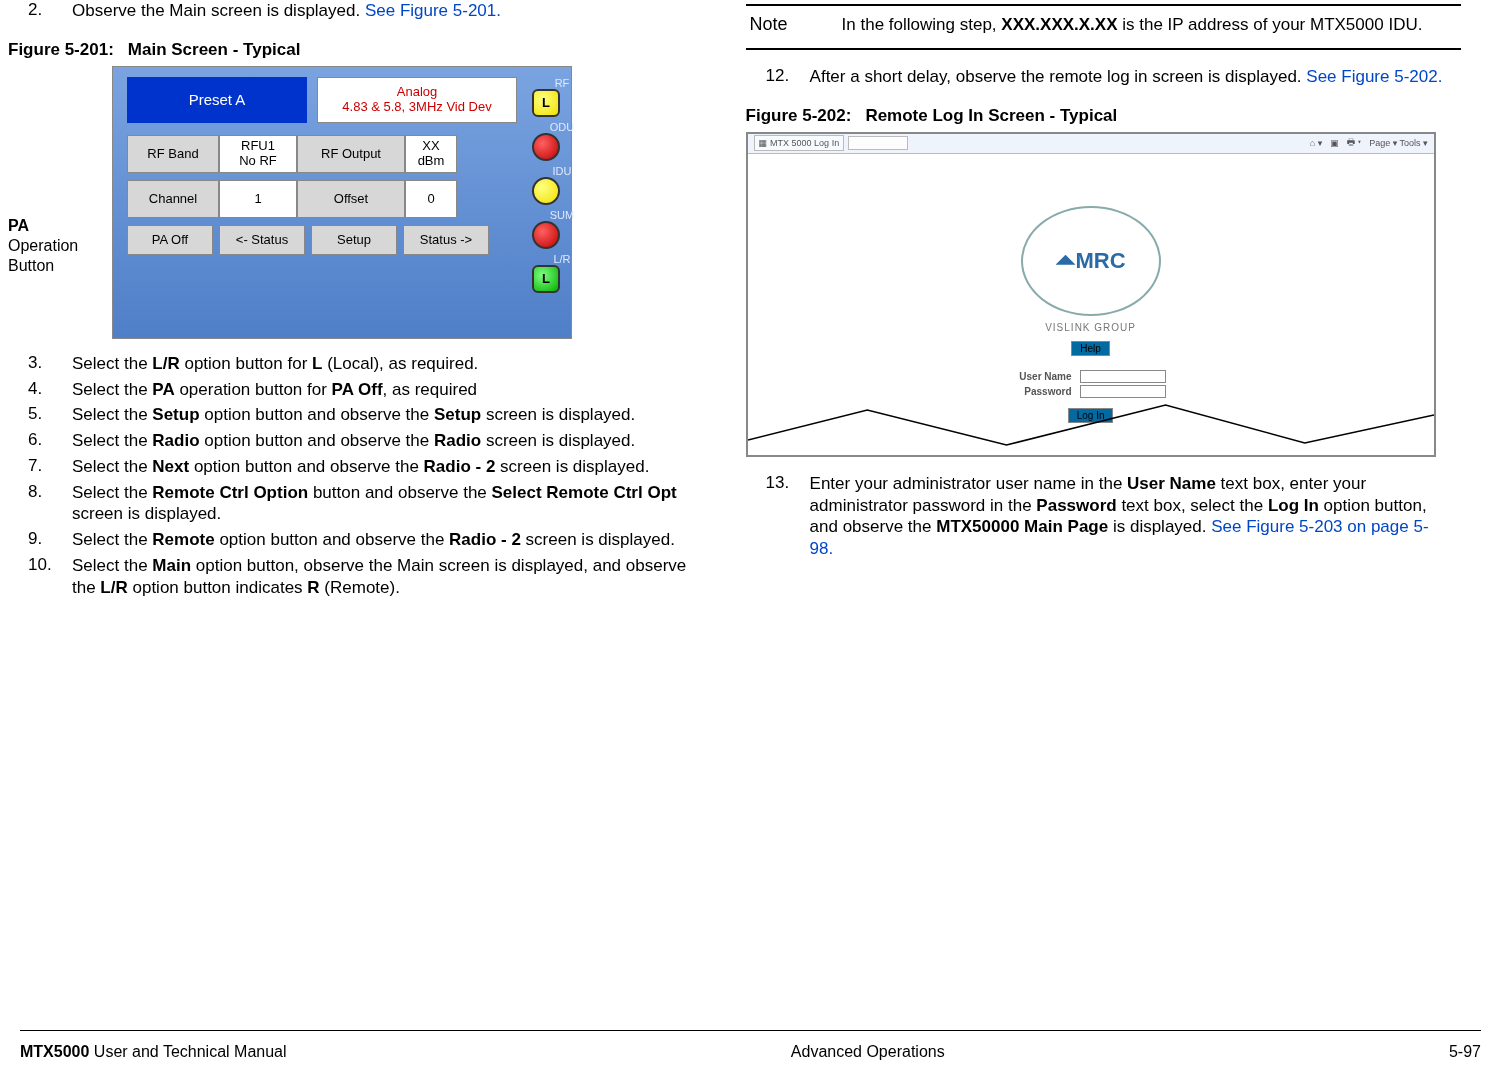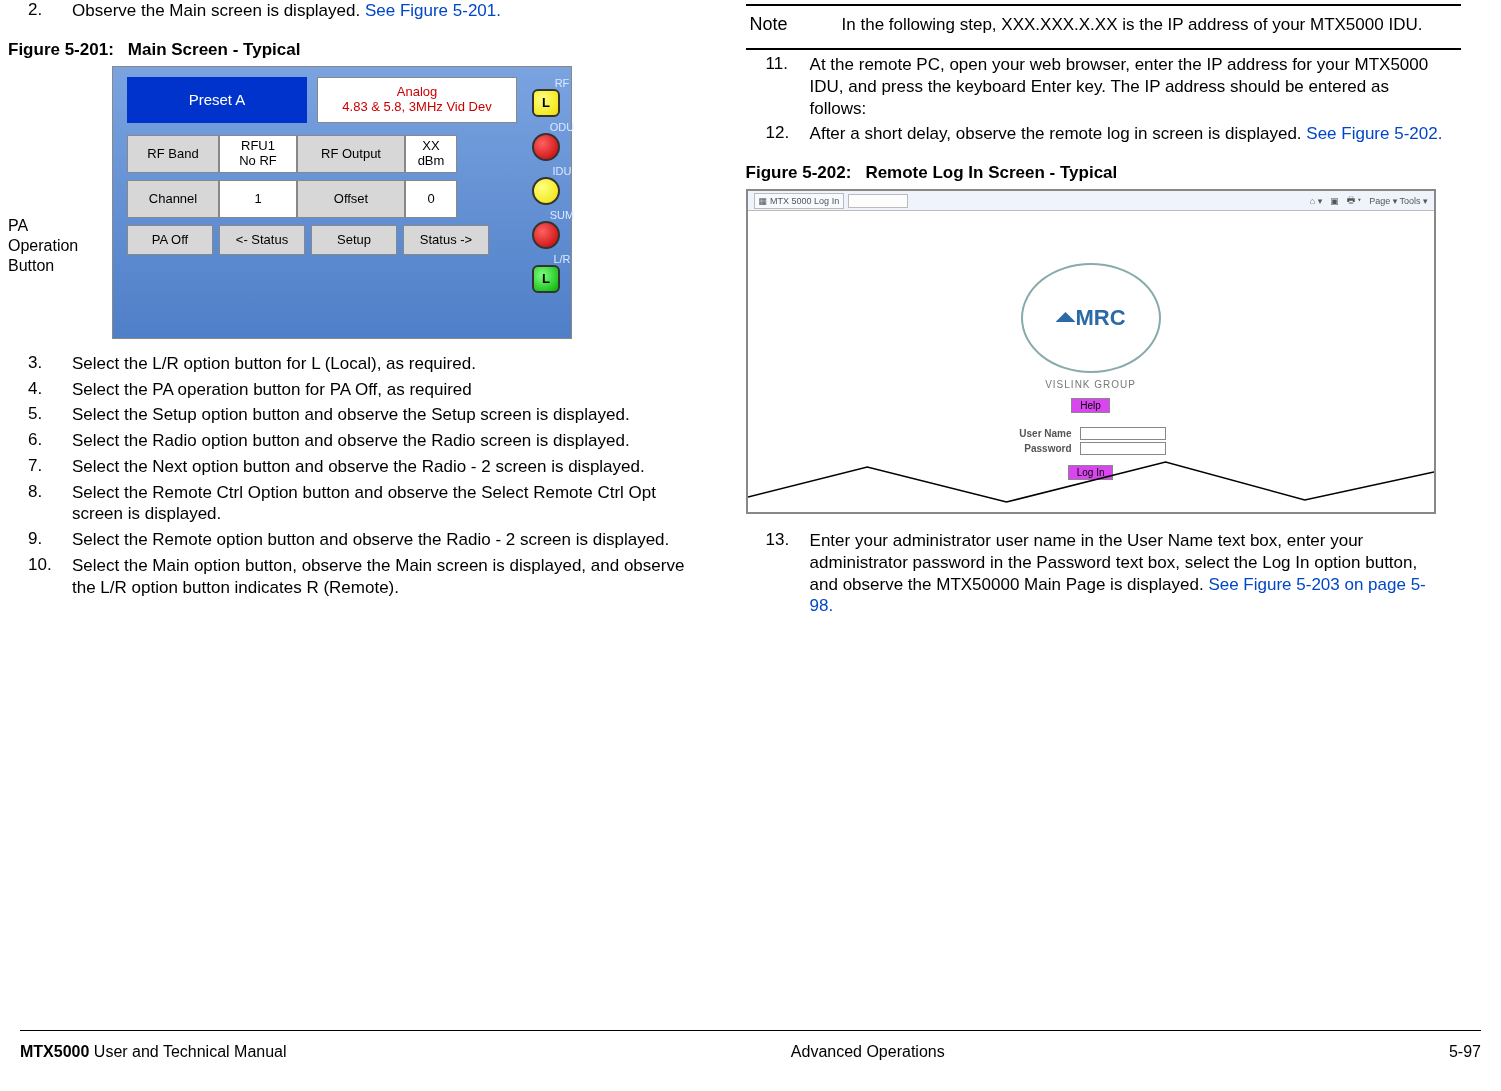--- a/index.html
+++ b/index.html
@@ -19,21 +19,21 @@
   }
   .col { width: 50%; }
   .col-left { padding-left: 8px; }
   .col-right { padding-top: 4px; }
 
   
   .step { display: flex; margin-bottom: 4px; }
   .step-num { width: 64px; padding-left: 20px; }
   .step-body { flex: 1; padding-right: 18px; line-height: 1.28; }
   .xref { color: #0046c8; }
-  b { font-weight: normal; }
+  b { font-weight: bold; }
 
   
   .fig-cap { font-weight: bold; font-size: 17px; margin: 18px 0 6px 0; }
   .fig-cap .fc-num { margin-right: 14px; }
 
   
   .fig-wrap { display: flex; align-items: flex-start; }
   .callout { width: 104px; font-size: 16px; line-height: 1.25; padding-top: 150px; }
 
   
@@ -80,21 +80,21 @@
   .led-sq { border-radius: 6px; }
   .led-yellow { background: radial-gradient(circle at 35% 35%, #ffff80, #f0e000); }
   .led-red    { background: radial-gradient(circle at 35% 35%, #ff6060, #c00000); }
   .led-green  { background: radial-gradient(circle at 35% 35%, #80ff80, #00b000); }
 
   
   .note-box {
     border-top: 2px solid #000;
     border-bottom: 2px solid #000;
     padding: 8px 4px 12px 4px;
-    margin: 0 0 4px 0;
+    margin: 0 0 16px 0;
     display: flex;
   }
   .note-label { width: 92px; font-size: 18px; }
   .note-body { flex: 1; font-size: 17px; line-height: 1.3; }
 
   .url-line { margin: 14px 0 16px 0; font-weight: bold; padding-left: 64px; }
 
   
   .login-shot {
     width: 690px; height: 325px;
@@ -107,21 +107,21 @@
   .ie-right { margin-left: auto; margin-right: 6px; font-size: 9px; color: #555; display: flex; gap: 8px; align-items: center; }
   .login-center { position: absolute; left: 50%; top: 72px; transform: translateX(-50%); width: 220px; text-align: center; }
   .logo-oval {
     width: 140px; height: 110px; border: 2px solid #8aa; border-radius: 50%;
     margin: 0 auto 6px auto; display: flex; align-items: center; justify-content: center;
     color: #2a6aa6;
   }
   .logo-oval .mrc { font-size: 22px; font-weight: bold; }
   .logo-oval .chev { width: 20px; height: 10px; background: #2a6aa6; clip-path: polygon(0 100%, 50% 0, 100% 100%); margin-bottom: 2px; }
   .logo-sub { font-size: 10px; color: #777; letter-spacing: 1px; }
-  .help-btn, .login-btn { display: inline-block; border: 1px solid #888; padding: 1px 8px; font-size: 10px; background: #d946ef; }
+  .help-btn, .login-btn { display: inline-block; border: 1px solid #888; padding: 1px 8px; font-size: 10px; background: #0369a1; }
   .help-btn { margin: 8px 0 12px 0; }
   .login-btn { margin-top: 8px; }
   .form-row { display: flex; justify-content: center; align-items: center; gap: 8px; margin: 2px 0; font-size: 10px; }
   .form-row label { color: #555; width: 56px; text-align: right; font-weight: bold; }
   .form-row .inp { width: 86px; height: 13px; border: 1px solid #888; background: #fff; }
   .torn {
     position: absolute; left: 0; right: 0; bottom: 0; height: 60px; overflow: hidden;
   }
   .torn svg { width: 100%; height: 100%; }
 
@@ -242,24 +242,20 @@
 
   </div>
 
   <div class="col col-right">
 
     <div class="note-box">
       <div class="note-label">Note</div>
       <div class="note-body">In the following step, <b>XXX.XXX.X.XX</b> is the IP address of your MTX5000 IDU.</div>
     </div>
 
-    <div class="step">
-        <div class="step-num">11.</div>
-      <div class="step-body">At the remote PC, open your web browser, enter the IP address for your MTX5000 IDU, and press the keyboard <b>Enter</b> key.  The IP address should be entered as follows:</div>
-      </div>
 
 
     <div class="step">
         <div class="step-num">12.</div>
       <div class="step-body">
         <span>After a short delay, observe the remote log in screen is displayed.  </span>
         <span class="xref"><span>See Figure 5-202</span>.</span>
       </div>
       </div>
 

